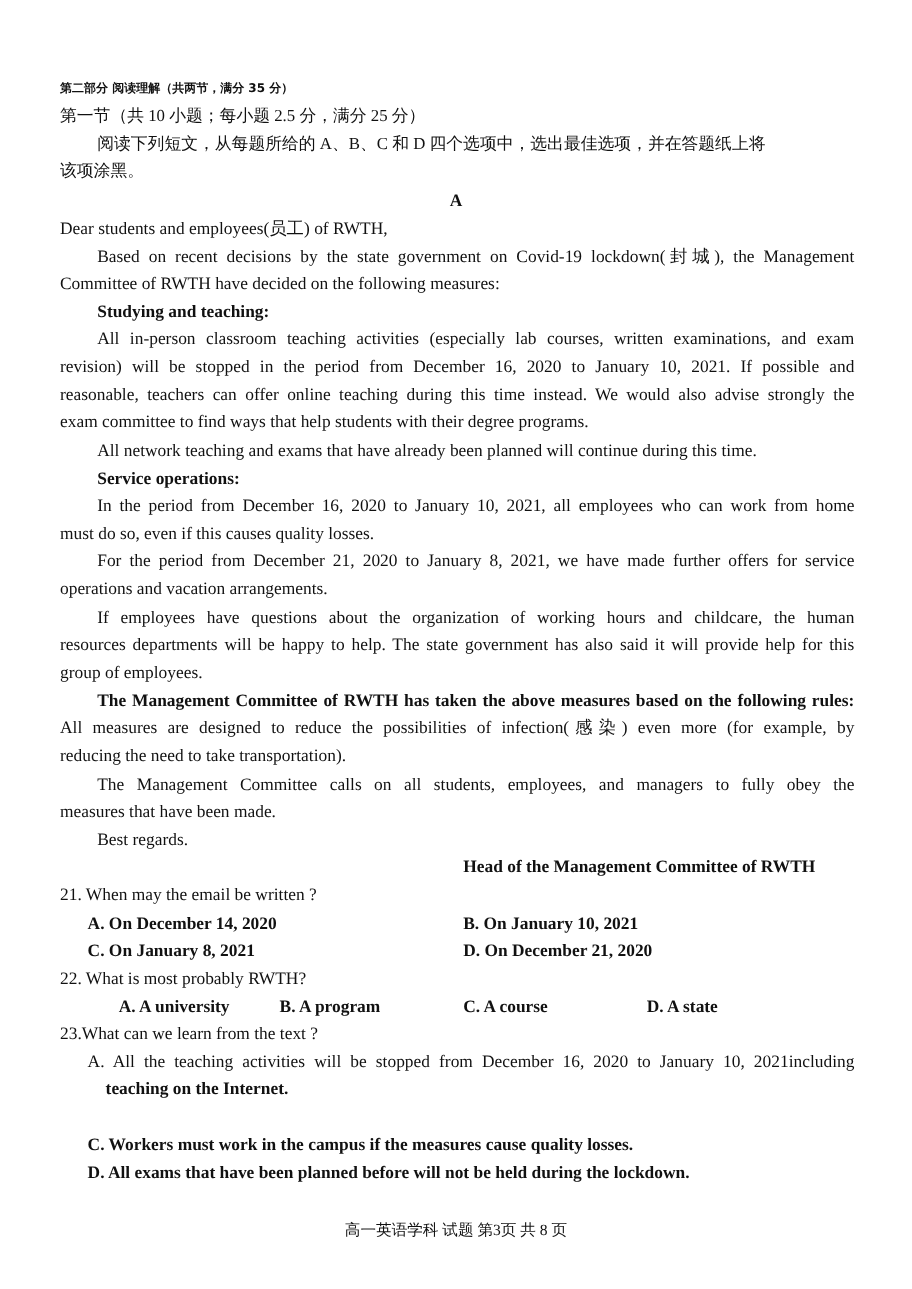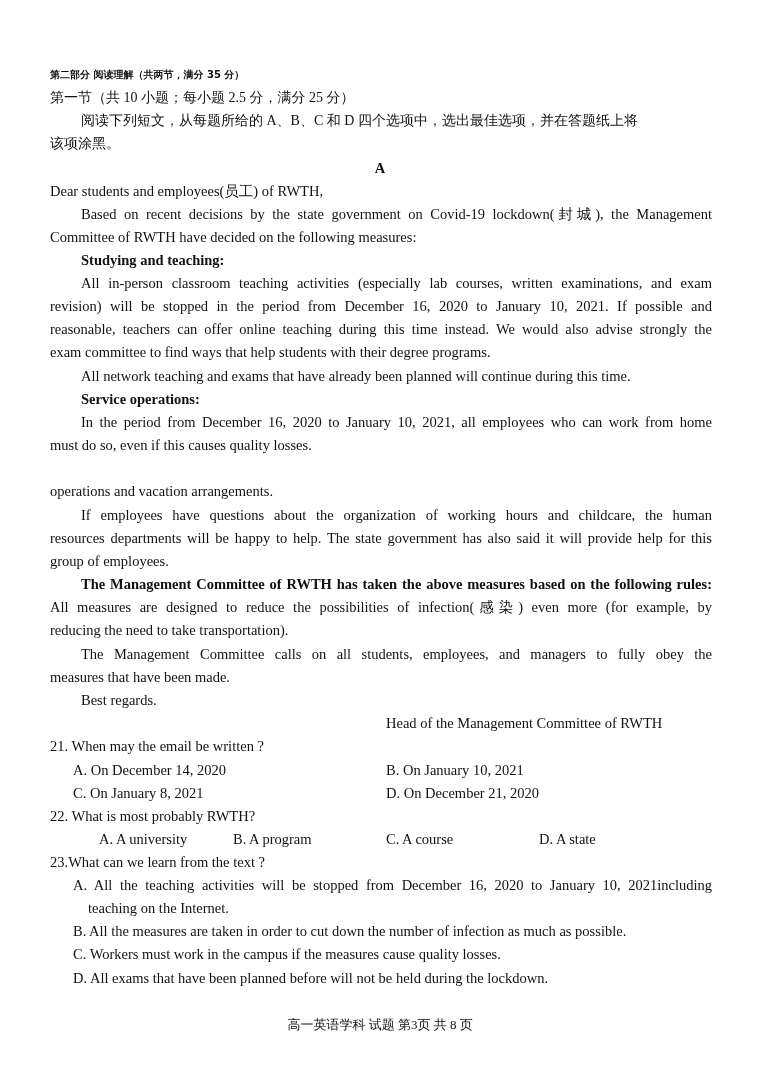--- a/index.html
+++ b/index.html
@@ -9,21 +9,21 @@
     color:#111; font-size:14.5px;
   }
   .page { position:absolute; left:0; top:0; width:760px; height:1074px; }
   .line { position:absolute; left:50px; width:662px; white-space:nowrap; line-height:18px; }
   .indent { left:81px; width:631px; }
   .justify { text-align:justify; text-align-last:justify; white-space:normal; }
   .bold { font-weight:bold; }
   .h1 { font-weight:bold; font-family:"DejaVu Sans", "Liberation Sans", sans-serif; font-size:10px; }
   .cn { font-size:14px; }
   .center { text-align:center; left:0; width:760px; }
-  .opt { position:absolute; white-space:nowrap; line-height:18px; }
+  .opt { position:absolute; white-space:nowrap; line-height:18px;font-weight:bold; }
   .footer { position:absolute; left:0; width:760px; text-align:center; top:1016px; font-size:13px; line-height:18px; }
 </style>
 </head>
 <body>
 
 <div class="page">
 
   <div class="line h1" style="top:66px;">第二部分 阅读理解（共两节，满分 35 分）</div>
   <div class="line cn" style="top:89px;">第一节（共 10 小题；每小题 2.5 分，满分 25 分）</div>
   <div class="line indent cn" style="top:112px;">阅读下列短文，从每题所给的 A、B、C 和 D 四个选项中，选出最佳选项，并在答题纸上将</div>
@@ -39,20 +39,21 @@
   <div class="line justify" style="top:297px;">revision) will be stopped in the period from December 16, 2020 to January 10, 2021. If possible and</div>
   <div class="line justify" style="top:320px;">reasonable, teachers can offer online teaching during this time instead. We would also advise strongly the</div>
   <div class="line" style="top:343px;">exam committee to find ways that help students with their degree programs.</div>
 
   <div class="line indent" style="top:367px;">All network teaching and exams that have already been planned will continue during this time.</div>
   <div class="line indent bold" style="top:390px;">Service operations:</div>
 
   <div class="line indent justify" style="top:413px;">In the period from December 16, 2020 to January 10, 2021, all employees who can work from home</div>
   <div class="line" style="top:436px;">must do so, even if this causes quality losses.</div>
 
+  <div class="line indent justify" style="top:459px;">For the period from December 21, 2020 to January 8, 2021, we have made further offers for service</div>
   <div class="line" style="top:482px;">operations and vacation arrangements.</div>
 
   <div class="line indent justify" style="top:506px;">If employees have questions about the organization of working hours and childcare, the human</div>
   <div class="line justify" style="top:529px;">resources departments will be happy to help. The state government has also said it will provide help for this</div>
   <div class="line" style="top:552px;">group of employees.</div>
 
   <div class="line indent justify" style="top:575px;font-weight:bold;">The Management Committee of RWTH has taken the above measures based on the following rules:</div>
   <div class="line justify" style="top:598px;">All measures are designed to reduce the possibilities of infection(感染) even more (for example, by</div>
   <div class="line" style="top:621px;">reducing the need to take transportation).</div>
 
@@ -70,18 +71,17 @@
 
   <div class="line" style="top:807px;">22. What is most probably RWTH?</div>
   <div class="opt" style="left:73px; top:830px;margin-left:26px;">A. A university</div>
   <div class="opt" style="left:233px; top:830px;">B. A program</div>
   <div class="opt" style="left:386px; top:830px;">C. A course</div>
   <div class="opt" style="left:539px; top:830px;">D. A state</div>
 
   <div class="line" style="top:853px;">23.What can we learn from the text ?</div>
   <div class="line justify" style="left:73px; width:639px; top:876px;">A. All the teaching activities will be stopped from December 16, 2020 to January 10, 2021including</div>
   <div class="opt" style="left:88px; top:899px;">teaching on the Internet.</div>
-  <div class="opt" style="left:73px; top:922px;">B. All the measures are taken in order to cut down the number of infection as much as possible.</div>
   <div class="opt" style="left:73px; top:945px;">C. Workers must work in the campus if the measures cause quality losses.</div>
   <div class="opt" style="left:73px; top:969px;text-align:right;">D. All exams that have been planned before will not be held during the lockdown.</div>
 
   <div class="footer">高一英语学科  试题  第3页  共 8 页</div>
 </div>
 
 </body></html>

